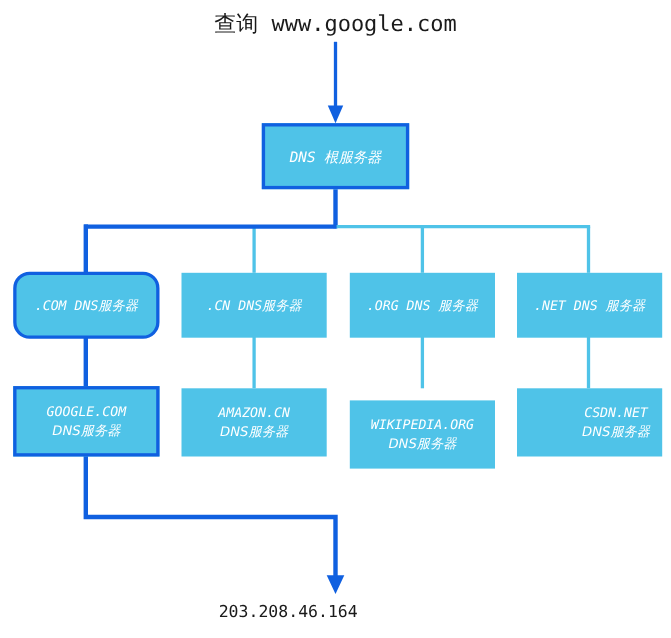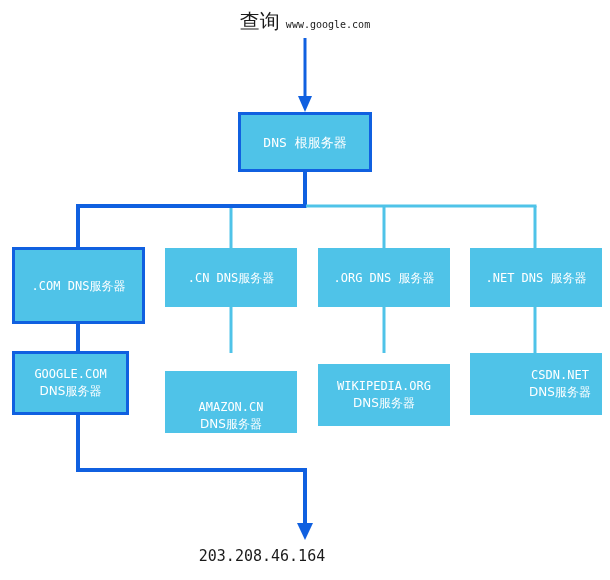--- a/index.html
+++ b/index.html
@@ -33,21 +33,21 @@
     text-align: center;
     white-space: nowrap;
     color: #1a1a1a;
   }
   .caption .cjk {
     font-family: "DejaVu Sans", sans-serif;
     font-size: 20px;
   }
   .caption .mono {
     font-family: "DejaVu Sans Mono", monospace;
-    font-size: 10px;
+    font-size: 20px;
     letter-spacing: 0px;
   }
   #query-caption {
     left: 0;
     width: 610px;
     top: 8px;
   }
   #result-caption {
     left: 0;
     width: 524px;
@@ -63,20 +63,21 @@
     box-sizing: border-box;
     background: #4FC3E8;
     display: flex;
     flex-direction: column;
     align-items: center;
     justify-content: center;
     color: #ffffff;
     text-align: center;
     line-height: 1.42;
     z-index: 3;
+    font-style: italic;
   }
   .node.highlight {
     border: 3px solid #1060E0;
   }
   .node .line {
     display: block;
     white-space: nowrap;
   }
   .node .mono {
     font-family: "DejaVu Sans Mono", monospace;
@@ -130,42 +131,42 @@
   </div>
 
   <div class="caption" id="result-caption">
     <span class="mono">203.208.46.164</span>
   </div>
 
   <div class="node highlight" id="node-root" style="left:238px; top:112px; width:134px; height:60px;">
     <span class="line"><span class="mono">DNS</span><span class="mono">&nbsp;</span><span class="cjk">根服务器</span></span>
   </div>
 
-  <div class="node highlight" id="node-tld-0" style="left:12px; top:247px; width:133px; height:77px;">
+  <div class="node highlight" id="node-tld-0" style="left:12px; top:247px; width:133px; height:61px;border-radius:15px;">
     <span class="line"><span class="mixed">.COM DNS</span><span class="cjk">服务器</span></span>
   </div>
 
   <div class="node" id="node-tld-1" style="left:165px; top:248px; width:132px; height:59px;">
     <span class="line"><span class="mixed">.CN DNS</span><span class="cjk">服务器</span></span>
   </div>
 
   <div class="node" id="node-tld-3" style="left:470px; top:248px; width:132px; height:59px;">
     <span class="line"><span class="mixed">.NET DNS</span><span class="mono">&nbsp;</span><span class="cjk">服务器</span></span>
   </div>
 
   <div class="node" id="node-tld-2" style="left:318px; top:248px; width:132px; height:59px;">
     <span class="line"><span class="mixed">.ORG DNS</span><span class="mono">&nbsp;</span><span class="cjk">服务器</span></span>
   </div>
 
-  <div class="node highlight" id="node-auth-0" style="left:12px; top:351px; width:117px; height:64px;">
+  <div class="node highlight" id="node-auth-0" style="left:12px; top:351px; width:133px; height:64px;">
     <span class="line mono">GOOGLE.COM</span>
     <span class="line cjk">DNS服务器</span>
   </div>
 
-  <div class="node" id="node-auth-1" style="left:165px; top:371px; width:132px; height:62px;justify-content:flex-end;">
+  <div class="node" id="node-auth-1" style="left:165px; top:353px; width:132px; height:62px;">
     <span class="line mono">AMAZON.CN</span>
     <span class="line cjk">DNS服务器</span>
   </div>
 
   <div class="node" id="node-auth-2" style="left:318px; top:364px; width:132px; height:62px;">
     <span class="line mono">WIKIPEDIA.ORG</span>
     <span class="line cjk">DNS服务器</span>
   </div>
 
   <div class="node" id="node-auth-3" style="left:470px; top:353px; width:132px; height:62px;padding-left:48px;">

